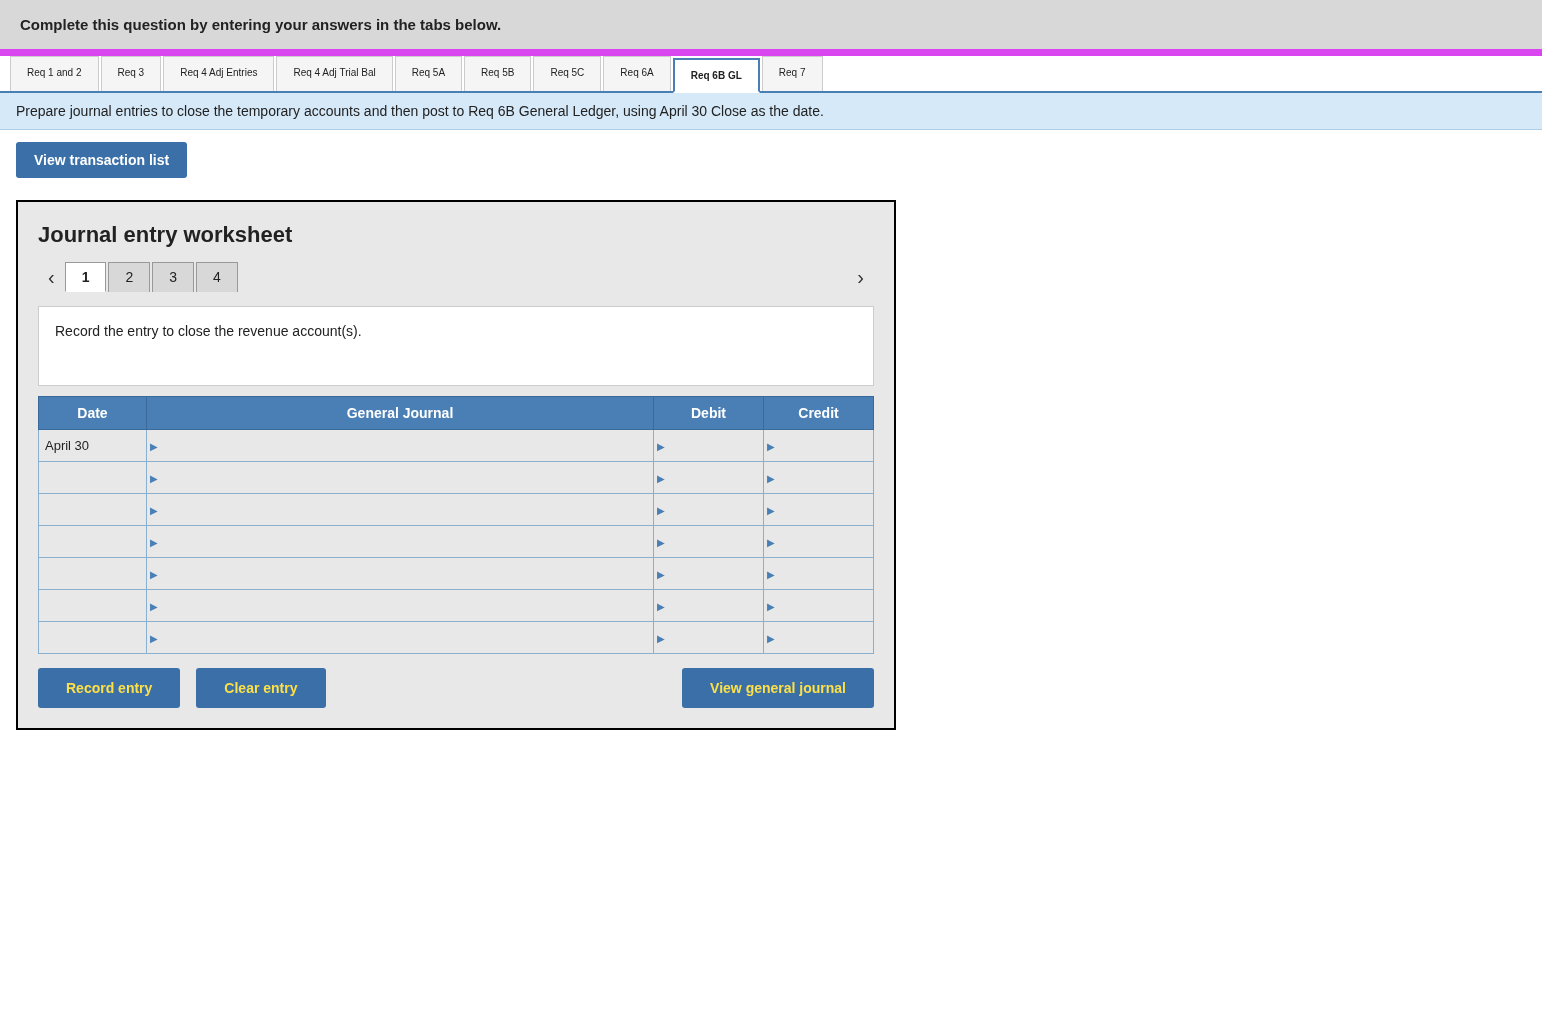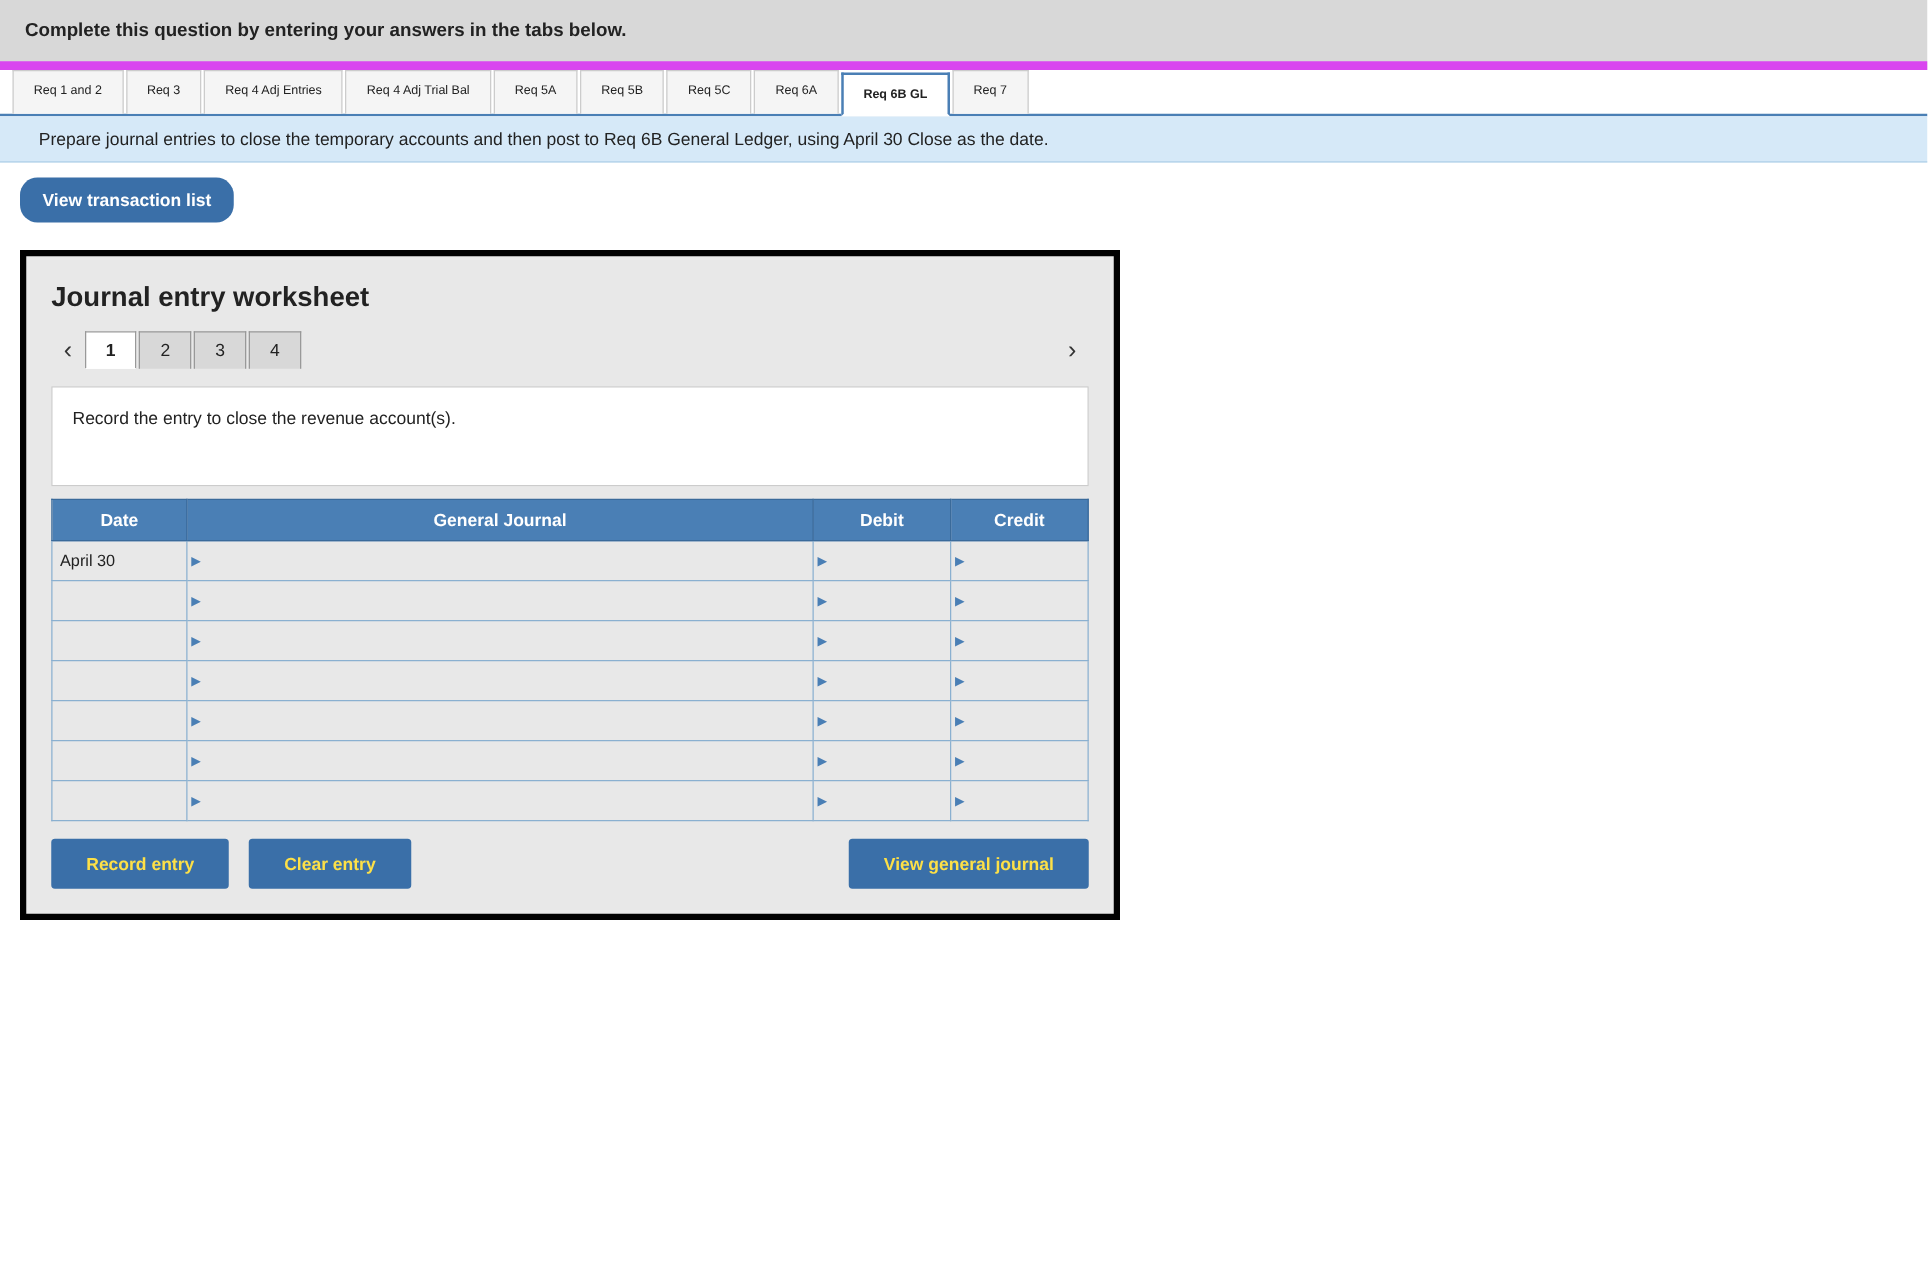--- a/index.html
+++ b/index.html
@@ -42,45 +42,45 @@
       background: #fff;
       border: 2px solid #4a7fb5;
       border-bottom: 2px solid #fff;
       font-weight: bold;
       position: relative;
       top: 2px;
     }
 
     .instruction-bar {
       background: #d6e9f8;
-      padding: 10px 31px;
+      padding: 10px 16px;
       font-size: 14px;
       border-bottom: 1px solid #b0cfe8;
     }
 
     .view-transaction-btn {
       margin: 12px 16px;
       display: inline-block;
     }
 
     .view-transaction-btn button {
       background: #3a6fa8;
       color: #fff;
       border: none;
       padding: 10px 18px;
       font-size: 14px;
       cursor: pointer;
-      border-radius: 14px;
+      border-radius: 3px;
       font-weight: bold;
     }
 
     .worksheet-container {
       margin: 10px 16px;
       background: #e8e8e8;
-      border: 5px solid #000000;
+      border: 2px solid #000000;
       padding: 20px;
       max-width: 880px;
     }
 
     .worksheet-title {
       font-size: 22px;
       font-weight: bold;
       margin-bottom: 14px;
     }
 

